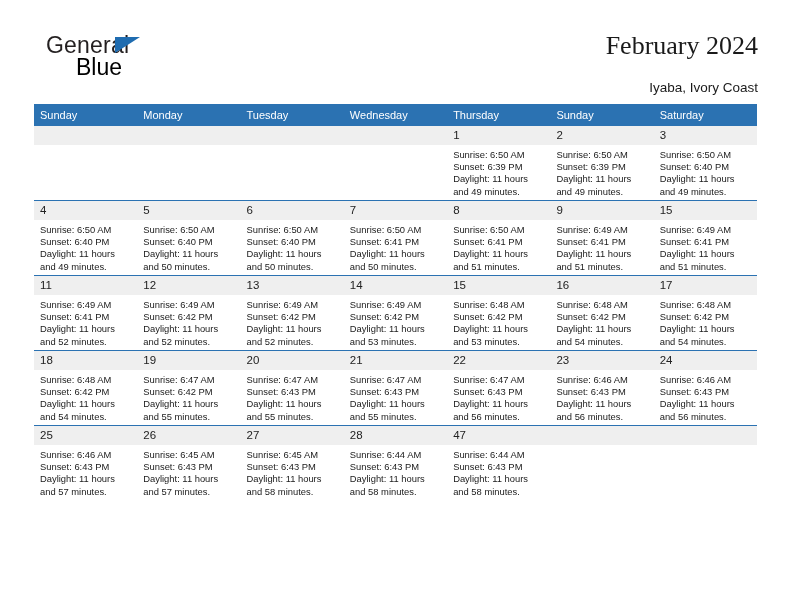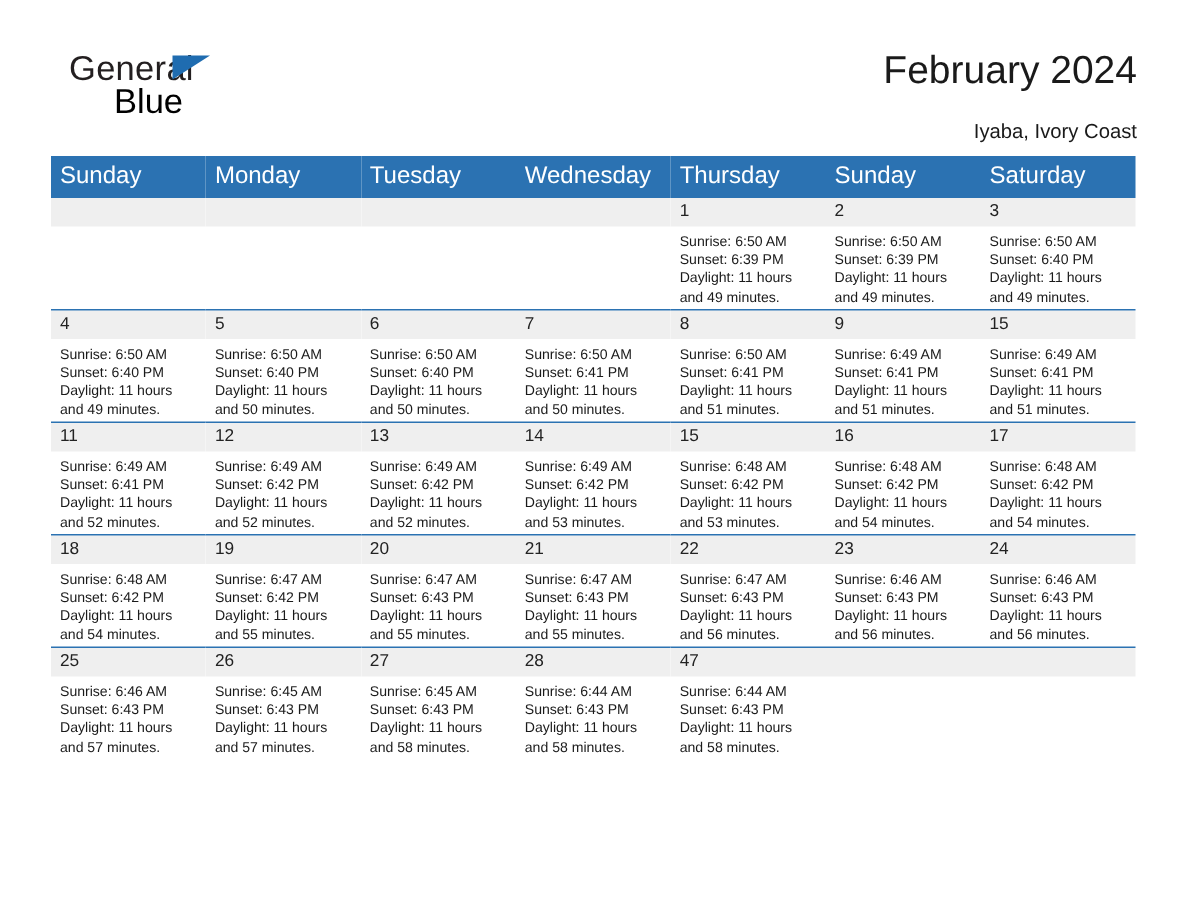--- a/index.html
+++ b/index.html
@@ -66,20 +66,21 @@
     position: absolute;
     right: 0;
     top: 0;
     text-align: right;
   }
   .cal-title {
     font-size: 26px;
     color: #1a1a1a;
     line-height: 32px;
     white-space: nowrap;
+    font-family: Liberation Serif, serif;
   }
   .cal-subtitle {
     font-size: 13.5px;
     color: #1a1a1a;
     line-height: 20px;
     margin-top: 16px;
     white-space: nowrap;
   }
 
   
@@ -90,21 +91,21 @@
     width: 723px;
   }
   .cal-table {
     width: 723px;
     border-collapse: collapse;
     table-layout: fixed;
   }
   .cal-table th {
     background: #2b72b2;
     color: #ffffff;
-    font-size: 16px;
+    font-size: 11px;
     font-weight: normal;
     text-align: left;
     padding: 5px 0 5px 6px;
     height: 11px;
     border: none;
     margin-top: 36px;
   }
   .cal-table td {
     vertical-align: top;
     padding: 0;

